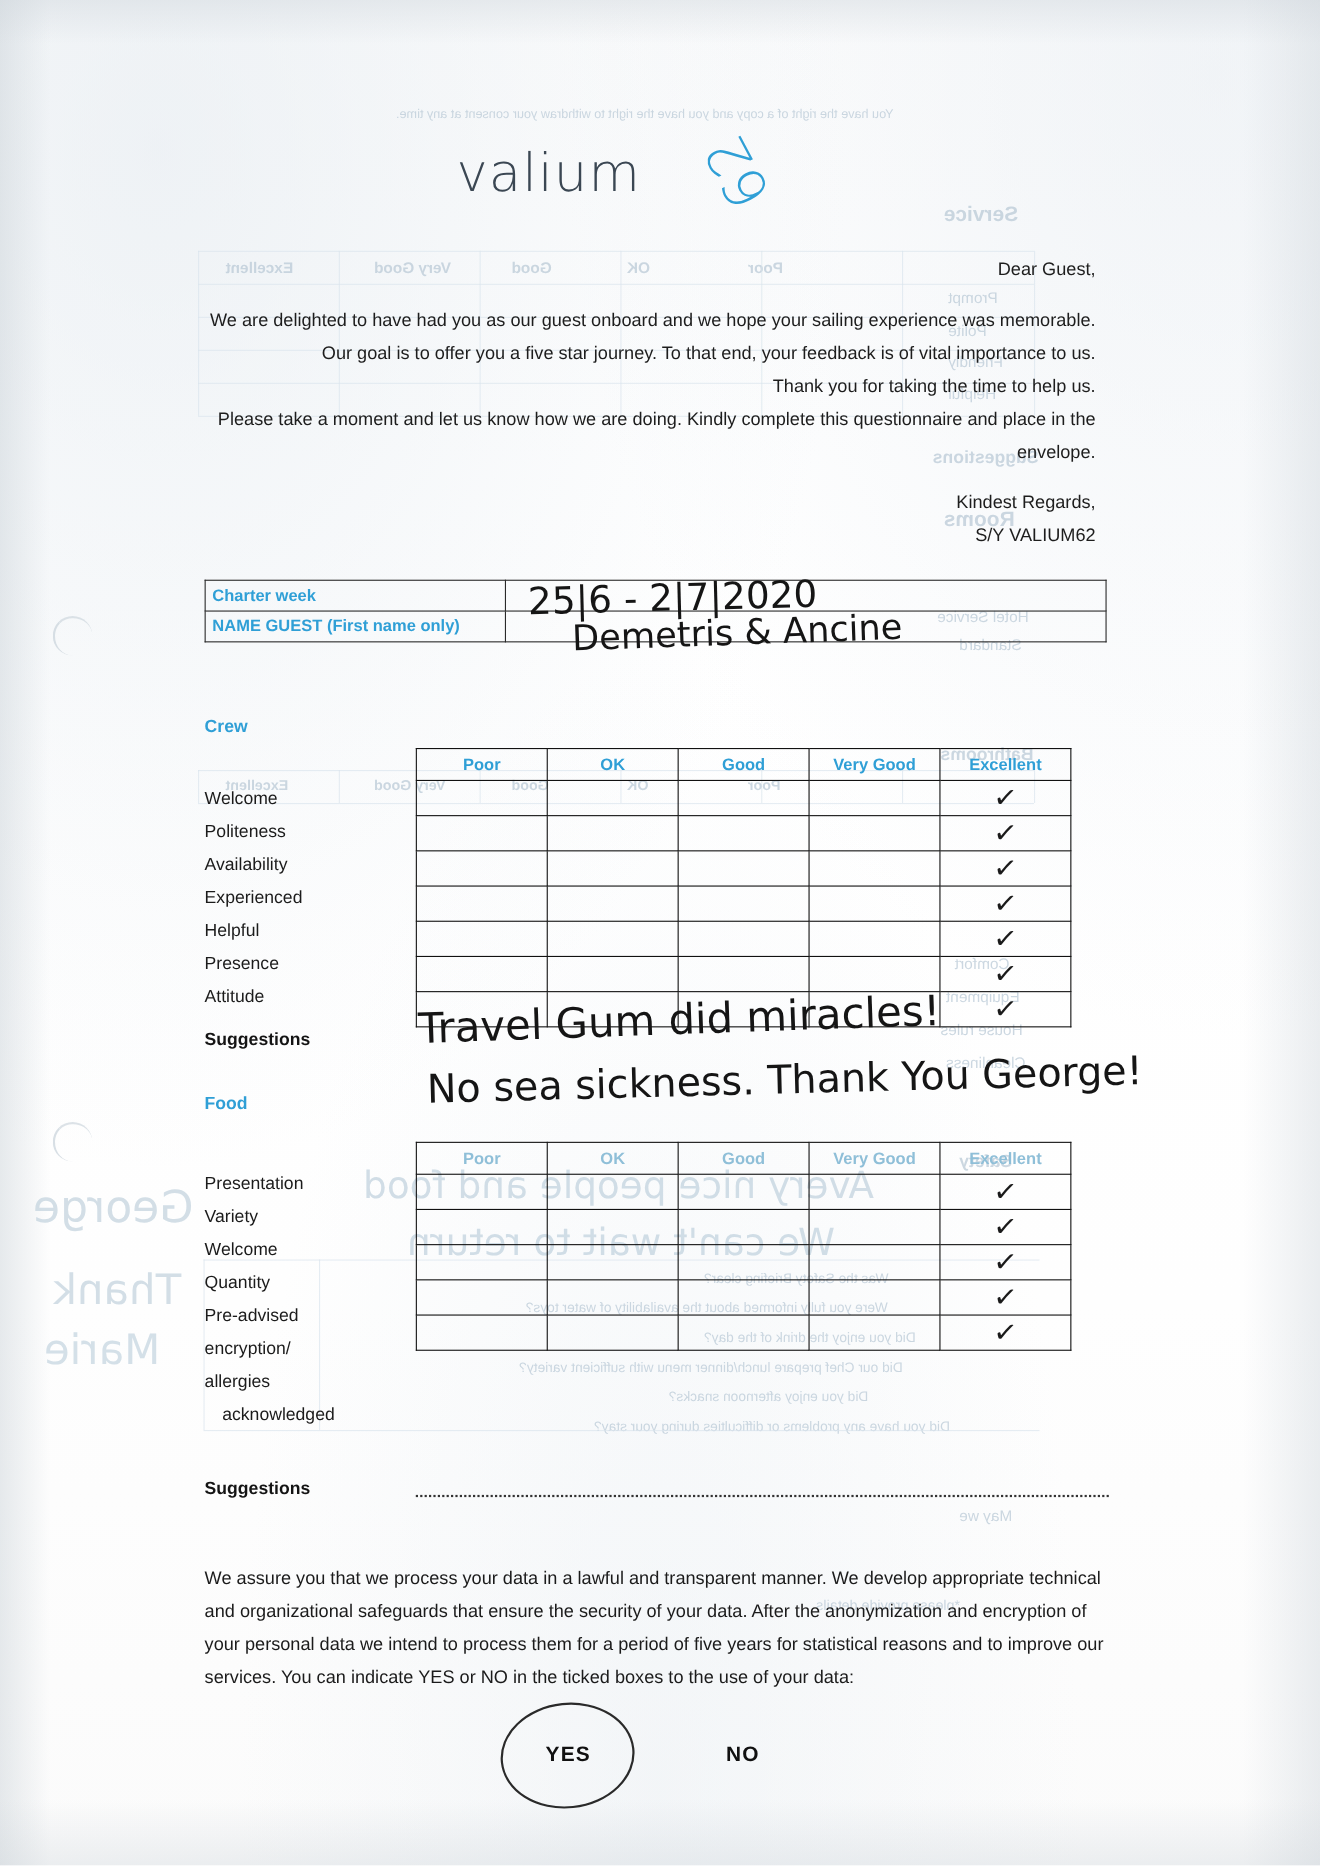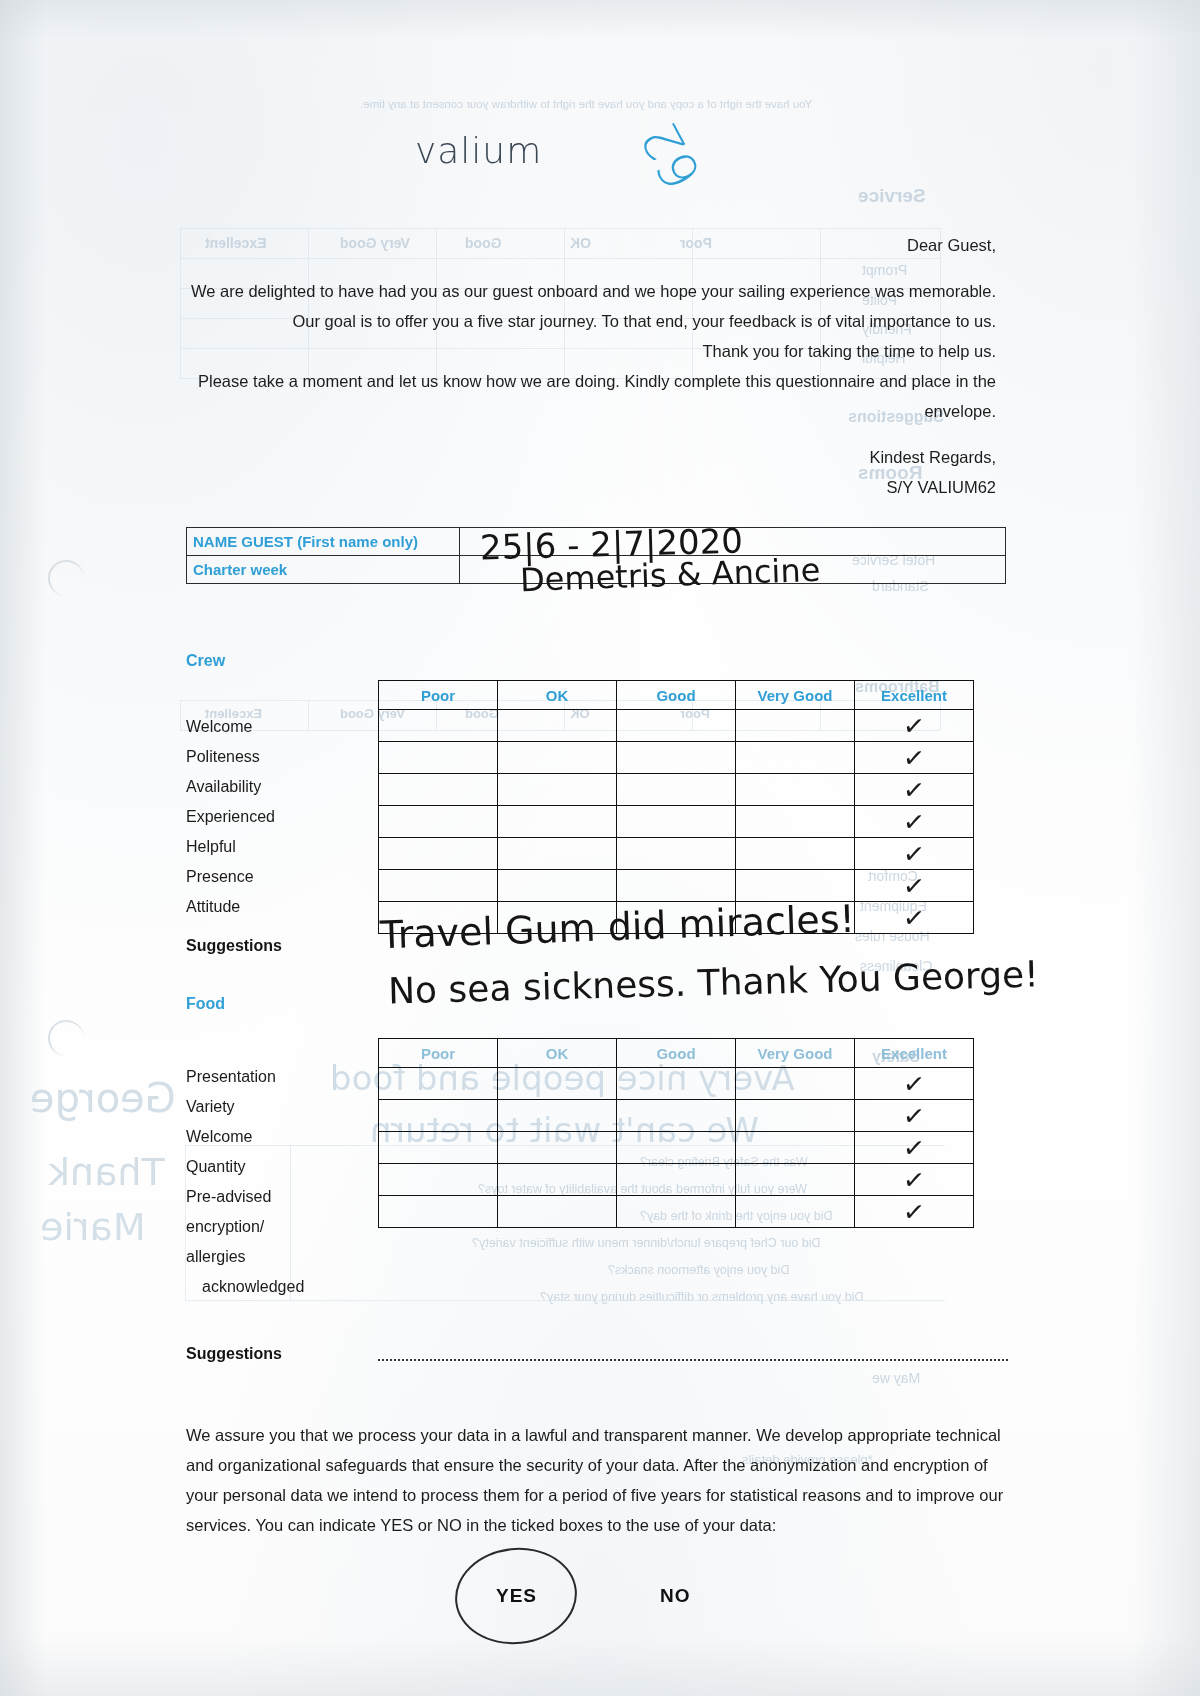--- a/index.html
+++ b/index.html
@@ -61,21 +61,21 @@
     pointer-events: none;
   }
 
   
   .logo-wrap {
     position: absolute;
     left: 415px; top: 130px;
     width: 320px; height: 60px;
   }
   .logo-text {
-    font-size: 36px;
+    font-size: 48px;
     letter-spacing: 1px;
     color: #3b4753;
     font-family: "DejaVu Sans", sans-serif;
     font-weight: 300;
   }
   .logo-62 {
     position: absolute;
     left: 223px; top: -4px;
     font-size: 52px;
     color: #2f9fd6;
@@ -316,25 +316,25 @@
     <p class="tight">Thank you for taking the time to help us.</p>
     <p class="tight">Please take a moment and let us know how we are doing. Kindly complete this questionnaire and place in the envelope.</p>
     <div class="spacer"></div>
     <p class="tight">Kindest Regards,</p>
     <p class="tight">S/Y VALIUM62</p>
   </div>
 
   <table class="info-table">
     <tbody>
         <tr>
+      <td class="info-label">Charter week</td>
+      <td class="info-value"></td>
+    </tr>
+    <tr>
       <td class="info-label">NAME GUEST (First name only)</td>
-      <td class="info-value"></td>
-    </tr>
-    <tr>
-      <td class="info-label">Charter week</td>
       <td class="info-value"></td>
     </tr>
   </tbody>
     </table>
   <div class="hand-ink" style="left:480px; top:524px; font-size:34px; transform:rotate(-1.5deg);">25|6 - 2|7|2020</div>
   <div class="hand-ink" style="left:520px; top:556px; font-size:32px; transform:rotate(-2deg);">Demetris &amp; Ancine</div>
 
   <div class="section-head" style="left:186px; top:652px;">Crew</div>
 
   <div class="row-label" style="left:186px; top:712px;">Welcome</div>

